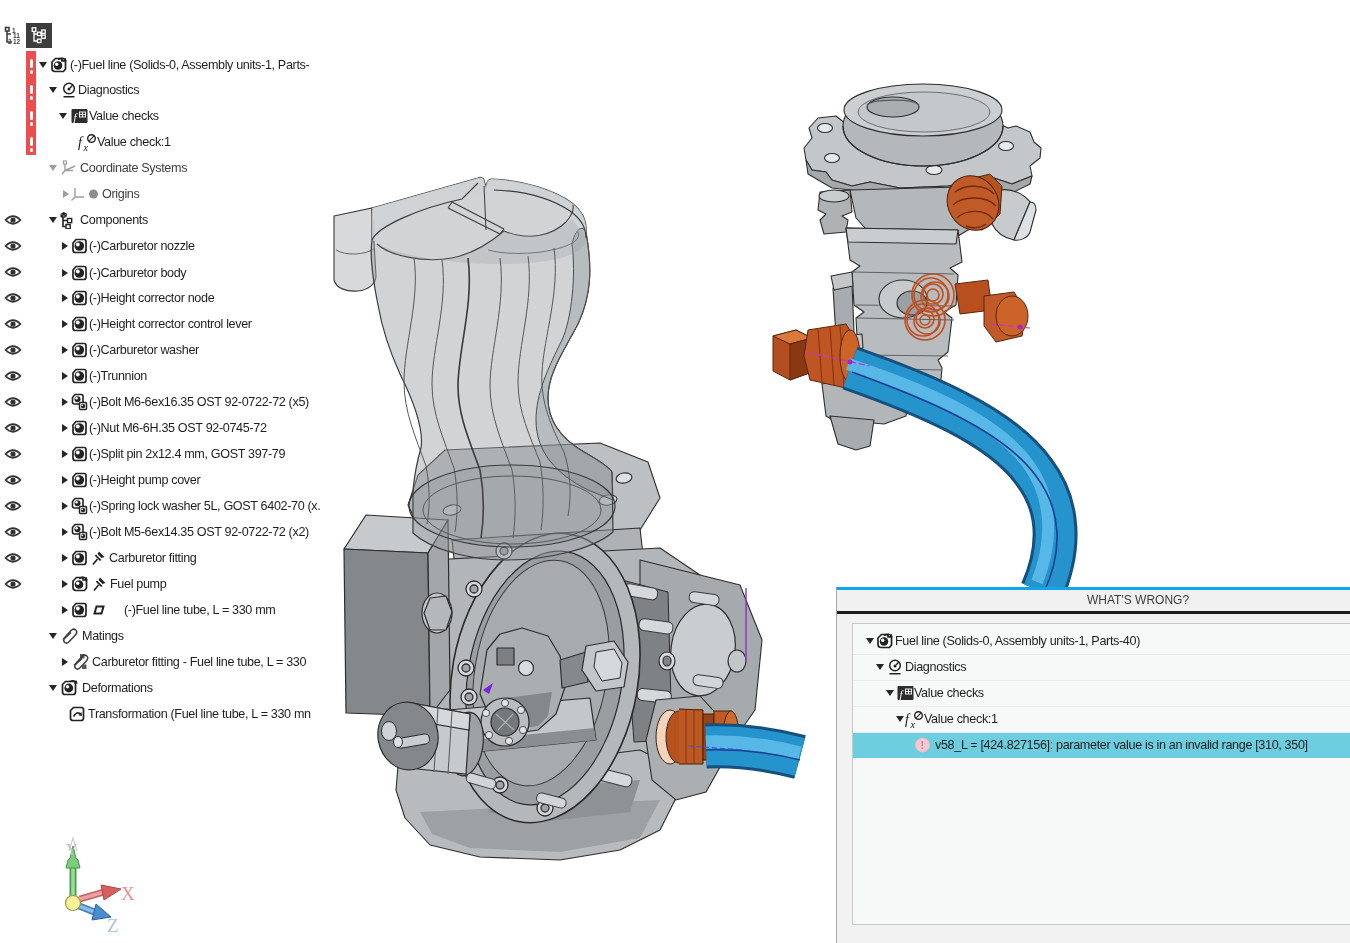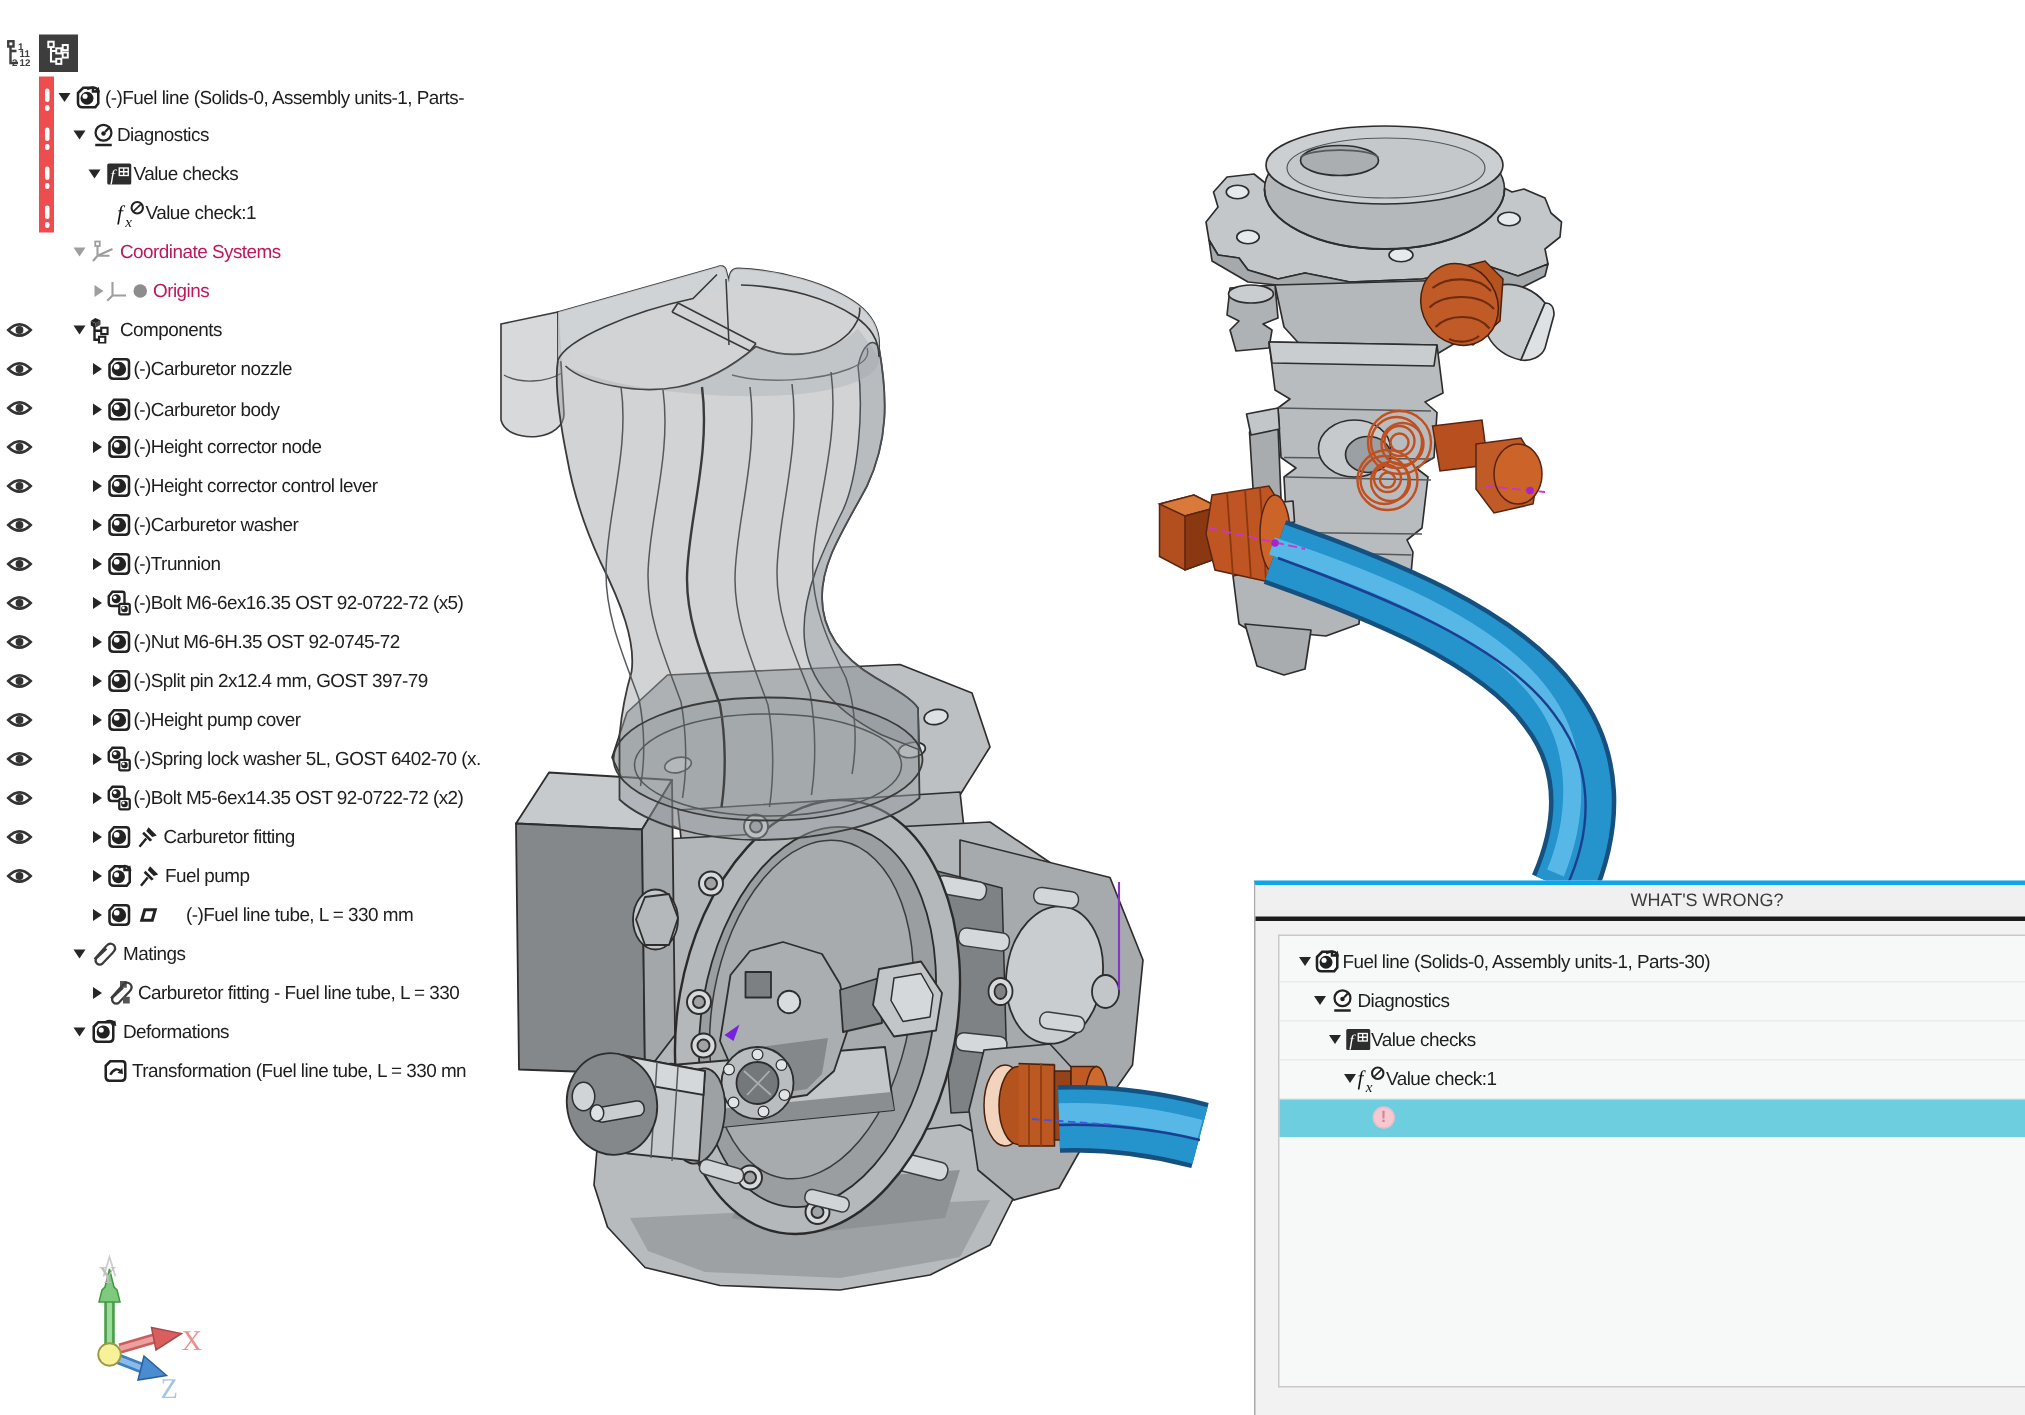--- a/index.html
+++ b/index.html
@@ -1,21 +1,21 @@
 <!DOCTYPE html>
 <html><head>
 <meta charset="utf-8">
 <style>
 *{margin:0;padding:0;box-sizing:border-box}
 html,body{width:1350px;height:943px;overflow:hidden;background:#fff;font-family:"Liberation Sans",sans-serif}
 #scene{position:absolute;left:0;top:0}
 .row{position:absolute;left:0;width:360px;height:26px;font-size:12.6px;letter-spacing:-0.35px;color:#1e1e1e;white-space:nowrap}
 .row .t,.prow .t{position:absolute;top:50%;transform:translateY(-50%)}
 .row svg,.prow svg,.row i,.prow i,.row b,.prow b{position:absolute;top:50%;transform:translateY(-50%)}
-.gray{color:#be185d}
+.gray{color:#404040}
 .td{width:0;height:0;border-left:4.5px solid transparent;border-right:4.5px solid transparent;border-top:6px solid #262626}
 .tr2{width:0;height:0;border-top:4.5px solid transparent;border-bottom:4.5px solid transparent;border-left:6px solid #262626}
 .td.g{border-top-color:#9e9e9e}
 .tr2.g{border-left-color:#9e9e9e}
 #redbar{position:absolute;left:26px;top:51px;width:10px;height:104px;background:#ee4d50}
 .bang{position:absolute;left:29px;width:5px;color:#fff}
 .bang i{position:absolute;left:0.5px;top:0;width:3.5px;height:9px;background:#fff;border-radius:1.8px}
 .bang b{position:absolute;left:0.5px;top:11px;width:3.5px;height:3.5px;background:#fff;border-radius:50%}
 #tab2{position:absolute;left:26px;top:23px;width:26px;height:25px;background:#3d3d3d}
 #panel{position:absolute;left:836px;top:587px;width:557px;height:404px;background:#f2f2f2;border-left:1px solid #a9a9a9;border-top:3px solid #0ea5e9}
@@ -684,21 +684,21 @@
   <div class="psep" style="top:142px"></div>
   <div class="prow" style="top:38px;left:0;width:540px">
       <i class="td" style="left:29px"></i>
       <svg style="left:38px" width="20" height="18" viewBox="0 0 20 18">
         <path d="M3 6 L6.5 2.5 L13 2.5 L13 5 L16.5 5 L16.5 13 L14.5 15.5 L6 15.5 Q3 15.5 3 12.5 Z" fill="#fff" stroke="#222" stroke-width="1.7"></path>
         <path d="M9 3.5 Q14 1 16.5 4" fill="none" stroke="#222" stroke-width="1.6"></path>
         <path d="M16.8 1.8 L17.6 5.6 L13.8 5 Z" fill="#222"></path>
         <circle cx="9" cy="9.5" r="4.3" fill="#222"></circle>
         <circle cx="7.7" cy="8.2" r="1.7" fill="#fff"></circle>
       </svg>
-      <span class="t" style="left:58px">Fuel line (Solids-0, Assembly units-1, Parts-30)</span>
+      <span class="t" style="left:58px">Fuel line (Solids-0, Assembly units-1, Parts-40)</span>
     </div>
   <div class="prow" style="top:64px;left:0;width:540px">
       <i class="td" style="left:39px"></i>
       <svg style="left:49px" width="18" height="17" viewBox="0 0 18 17">
         <circle cx="9" cy="7" r="5.3" fill="#fff" stroke="#222" stroke-width="1.5"></circle>
         <circle cx="9" cy="7.5" r="1.5" fill="#222"></circle>
         <path d="M10 6.5 L12.5 3.8" stroke="#222" stroke-width="1.4"></path>
         <path d="M3.5 15.2 L14.5 15.2" stroke="#222" stroke-width="1.6"></path>
       </svg>
       <span class="t" style="left:68px">Diagnostics</span>
@@ -719,14 +719,15 @@
         <text x="0" y="14" font-size="14" font-style="italic" font-family="Liberation Serif,serif" fill="#111">f</text>
         <text x="5.5" y="18.5" font-size="10" font-style="italic" font-family="Liberation Serif,serif" fill="#111">x</text>
         <circle cx="13.5" cy="6" r="3.8" fill="#fff" stroke="#222" stroke-width="1.4"></circle>
         <path d="M11.2 8.3 L15.8 3.7" fill="none" stroke="#222" stroke-width="1.1"></path>
       </svg>
       <span class="t" style="left:87px">Value check:1</span>
     </div>
   <div class="prow" style="top:142px;left:0;width:556px">
       <b style="left:78px;width:15px;height:15px;border-radius:50%;background:#f4c9d2;border:1px solid #eebbc6"></b>
       <span style="position:absolute;left:83.5px;top:50%;transform:translateY(-50%);color:#d88496;font-size:11px;font-weight:bold">!</span>
+      <span class="t" style="left:98px">v58_L = [424.827156]: parameter value is in an invalid range [310, 350]</span>
     </div>
 </div>
 
 </body></html>

